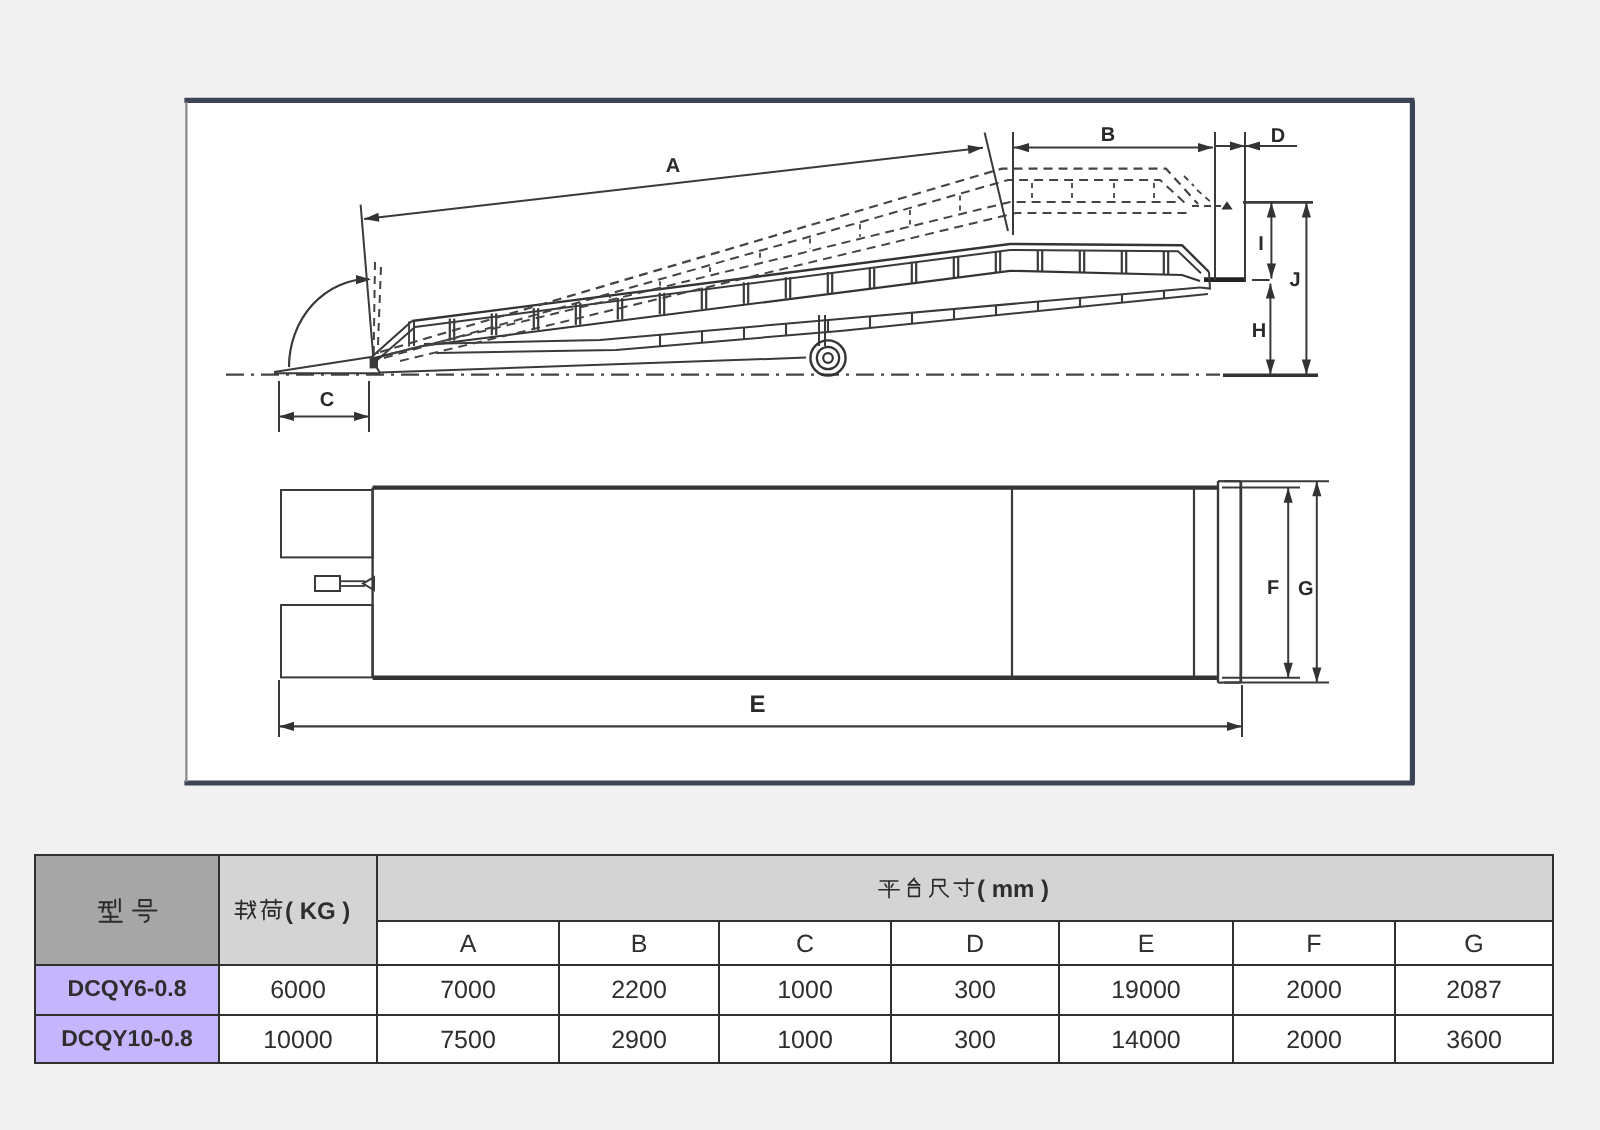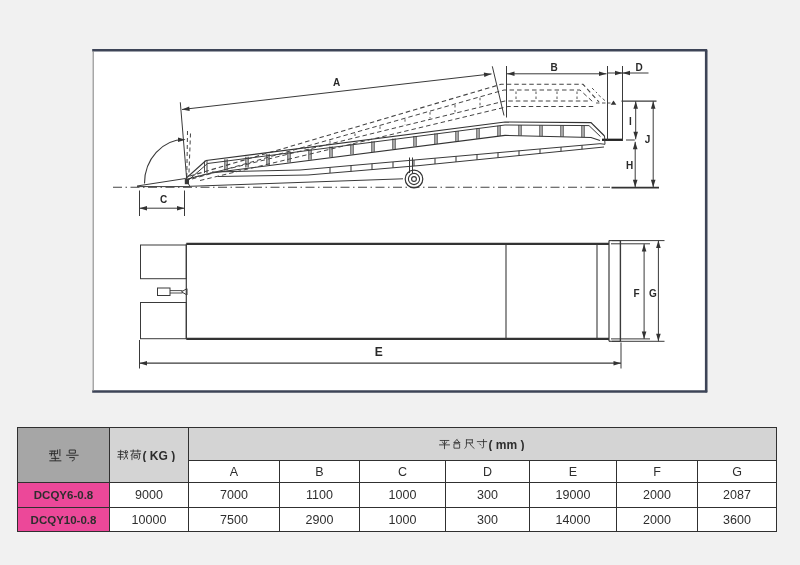--- a/index.html
+++ b/index.html
@@ -1,18 +1,18 @@
 <!DOCTYPE html>
 <html><head><meta charset="utf-8"><style>
 html,body{margin:0;padding:0;background:#f1f1f1;font-family:"Liberation Sans",sans-serif;}
 #wrap{position:relative;width:800px;height:565px;overflow:hidden;}
 table{border-collapse:collapse;position:absolute;left:17px;top:427px;table-layout:fixed;}
 td{border:1px solid #303030;border-top-width:1.5px;border-bottom-width:1.5px;text-align:center;vertical-align:middle;padding:0;font-size:12.5px;color:#2e2e2e;background:#fff;}
 .gd{background:#a6a6a6;}
-.gm{background:#ec4899;font-weight:bold;font-size:11.5px;}
+.gm{background:#c4b5fd;font-weight:bold;font-size:11.5px;}
 .gl{background:#d4d4d4;}
 </style></head>
 <body>
 <div id="wrap">
 <svg width="0" height="0" style="position:absolute">
       <symbol id="gxing" viewBox="0 0 100 100">
         <path d="M6,16 H54 M2,36 H58 M24,16 L17,54 M41,16 V54 M66,8 V36 M84,4 V52 M48,56 V88 M20,72 H76 M6,91 H92" fill="none" stroke="#2b2b2b" stroke-width="7.5" stroke-linecap="round" stroke-linejoin="round"></path>
       </symbol>
       <symbol id="ghao" viewBox="0 0 100 100">
         <path d="M28,8 H72 V32 H28 Z M4,48 H94 M28,66 H62 M62,66 Q70,88 48,92" fill="none" stroke="#2b2b2b" stroke-width="7.5" stroke-linecap="round" stroke-linejoin="round"></path>
@@ -258,23 +258,23 @@
           <td>A</td>
           <td>B</td>
           <td>C</td>
           <td>D</td>
           <td>E</td>
           <td>F</td>
           <td>G</td>
         </tr>
 <tr style="height:25px">
           <td class="gm">DCQY6-0.8</td>
-          <td>9000</td>
+          <td>6000</td>
           <td>7000</td>
-          <td>1100</td>
+          <td>2200</td>
           <td>1000</td>
           <td>300</td>
           <td>19000</td>
           <td>2000</td>
           <td>2087</td>
         </tr>
 <tr style="height:24px">
           <td class="gm">DCQY10-0.8</td>
           <td>10000</td>
           <td>7500</td>

